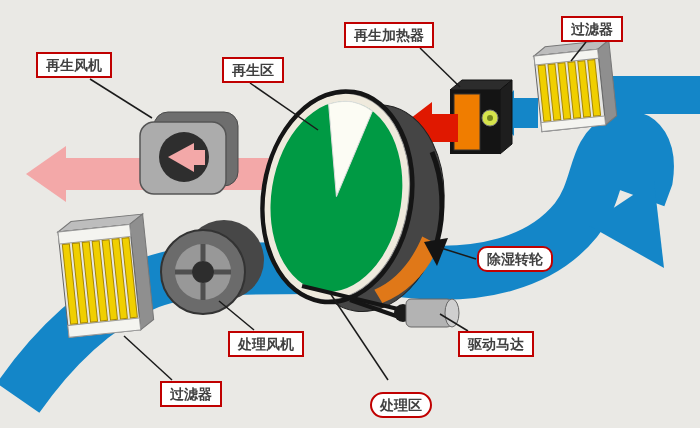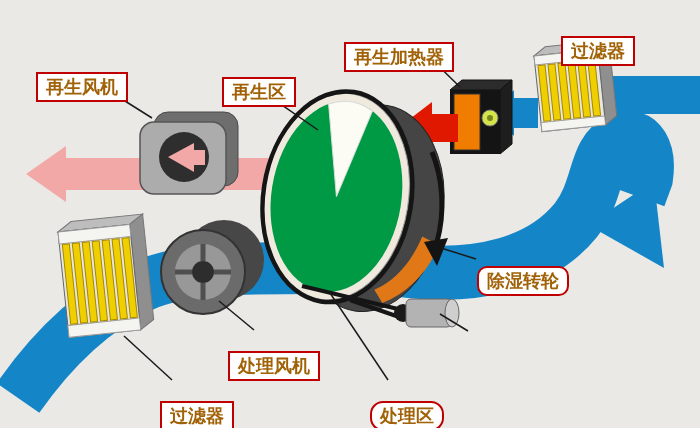--- a/index.html
+++ b/index.html
@@ -9,28 +9,27 @@
     width: 700px;
     height: 428px;
     background: #eae9e5;
     overflow: hidden;
   }
   #artwork { position: absolute; left: 0; top: 0; }
   .label {
     position: absolute;
     background: #ffffff;
     border: 2px solid #c00000;
-    color: #a16207;
-    font-size: 18px;
+    color: #404040;
+    font-size: 14px;
     font-weight: bold;
     line-height: 1;
     padding: 4px 8px;
     white-space: nowrap;
     z-index: 5;
-    margin-top: 20px;
   }
 </style>
 </head>
 <body>
 
 <div id="stage">
 
   <svg id="artwork" width="700" height="428" viewBox="0 0 700 428" xmlns="http://www.w3.org/2000/svg">
 
     <g>
@@ -150,17 +149,18 @@
       <line x1="388" y1="380" x2="330" y2="293"></line>
       <line x1="172" y1="380" x2="124" y2="336"></line>
     </g>
   </svg>
 
   <div class="label" style="left:222px; top:57px;">再生区</div>
   <div class="label" style="left:36px;  top:52px;">再生风机</div>
   <div class="label" style="left:344px; top:22px;">再生加热器</div>
   <div class="label" style="left:561px; top:16px;">过滤器</div>
   <div class="label" style="left:477px; top:246px;border-radius:10px;">除湿转轮</div>
+  <div class="label" style="left:458px; top:331px;">驱动马达</div>
   <div class="label" style="left:228px; top:331px;text-align:center;">处理风机</div>
-  <div class="label" style="left:370px; top:381px;border-radius:13px;">处理区</div>
+  <div class="label" style="left:370px; top:392px;border-radius:13px;">处理区</div>
   <div class="label" style="left:160px; top:381px;">过滤器</div>
 
 </div>
 
 </body></html>

